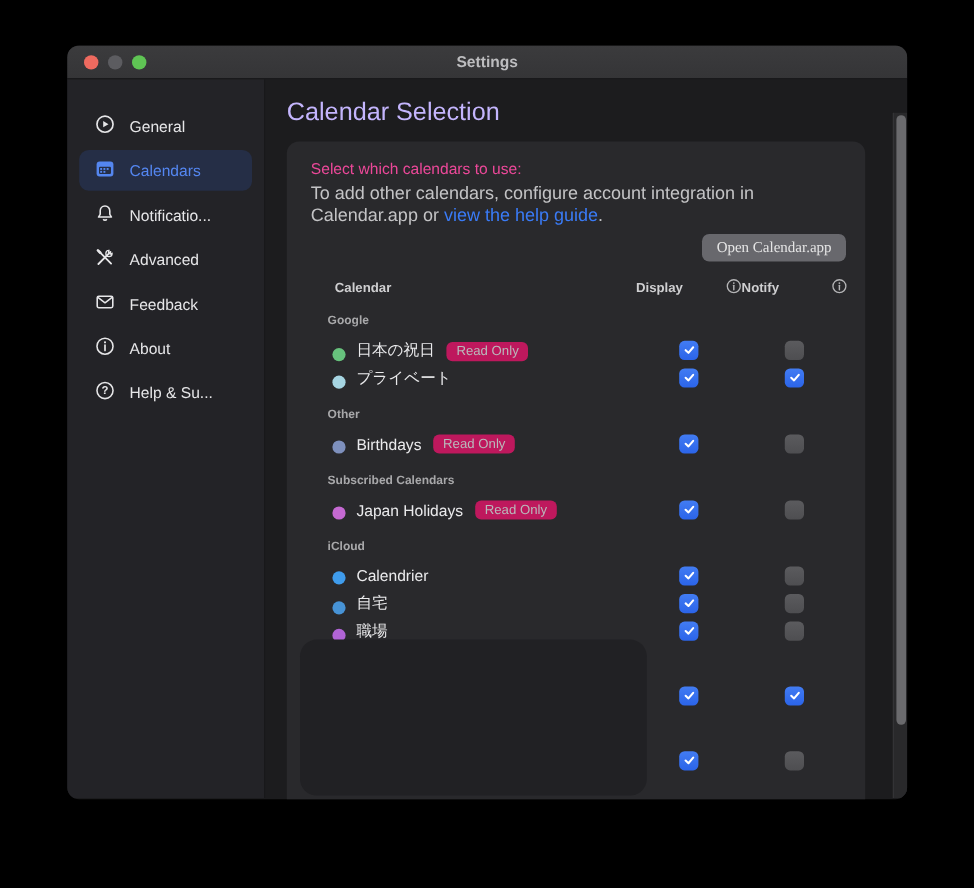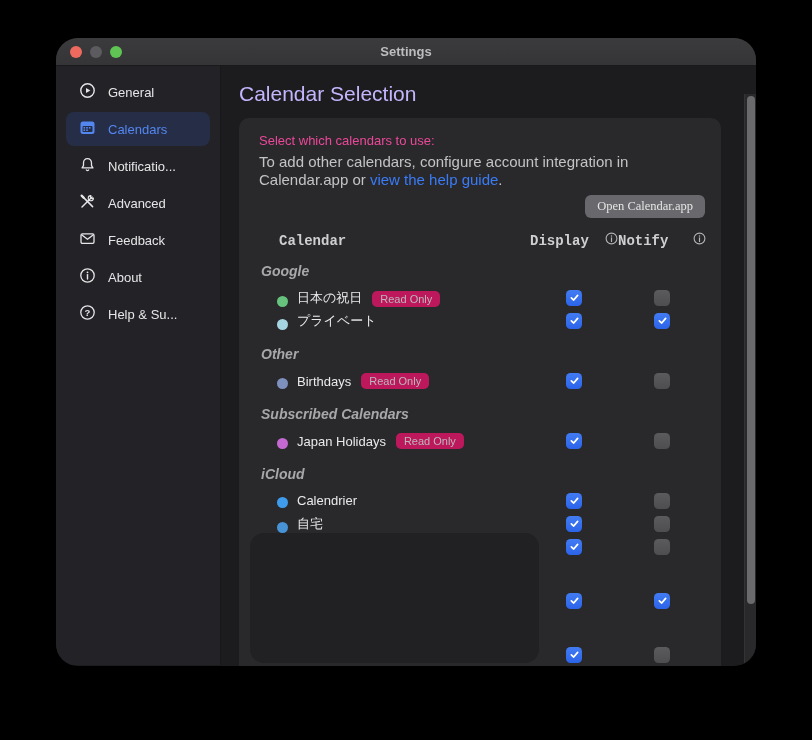--- a/index.html
+++ b/index.html
@@ -1,55 +1,55 @@
 <!DOCTYPE html>
 <html><head>
 <meta charset="utf-8">
 <style>
   * { margin:0; padding:0; box-sizing:border-box; }
   html,body { width:812px; height:740px; background:#000; overflow:hidden;
     font-family:"Liberation Sans","DejaVu Sans",sans-serif; }
   .window { position:absolute; left:56px; top:38px; width:700px; height:628px;
-    background:#1c1c1e; border-radius:22px; overflow:hidden;
+    background:#1c1c1e; border-radius:10px; overflow:hidden;
     box-shadow:0 18px 50px rgba(0,0,0,.7); }
   .titlebar { position:relative; height:28px;
     background:linear-gradient(#3b3b3d,#353537); border-bottom:1px solid #19191b;
     display:flex; align-items:center; justify-content:center; }
   .titlebar-title { font-size:13px; font-weight:bold; color:#bdbdbf; }
   .lights { position:absolute; left:14px; top:0; height:100%; display:flex; align-items:center; gap:8px; }
   .light { width:12px; height:12px; border-radius:50%; }
   .window-body { display:flex; height:599px; }
   
   .sidebar { width:165px; background:#232327; border-right:1px solid #18181a;
-    padding:9px 10px; flex:none; }
+    padding:22px 10px; flex:none; }
   .sidebar-item { height:34px; margin-bottom:3px; border-radius:8px;
     display:flex; align-items:center; gap:12px; padding:0 13px;
     color:#e6e6e8; font-size:13px; cursor:default; }
   .sidebar-item.selected { background:#252e46; color:#5486f0; }
   .sidebar-item svg { flex:none; }
   
   .main { flex:1; position:relative; background:#1c1c1e; }
   .main-title { position:absolute; left:18px; top:16px; font-size:21px;
     font-weight:normal; color:#c4b5fd; }
   .card { position:absolute; left:18px; top:52px; width:482px; height:600px;
     background:#29292c; border-radius:10px; }
   .card-intro { margin:15px 16px 0 20px; font-size:13px; color:#ec4899; }
   .card-note { margin:5px 4px 0 20px; font-size:15px; line-height:17.5px; color:#c3c3c5; }
   .link { color:#3a7bf6; cursor:pointer; }
   .button-row { margin:7px 16px 0 0; text-align:right; }
   .open-btn { display:inline-block; background:#68686d; color:#e5e5e5;
     font-size:12.5px; padding:4px 12px; border-radius:6px; border:none; cursor:pointer;
     font-family:Liberation Serif, serif; }
   .table-header { display:grid; grid-template-columns:1fr 88px 88px;
-    padding:14px 15px 0 40px; font-size:14px; font-weight:bold; color:#cfcfd1;font-family:Liberation Mono, monospace; }
+    padding:14px 15px 0 40px; font-size:11px; font-weight:bold; color:#cfcfd1; }
   .hdr-col { display:flex; align-items:center; justify-content:space-between; gap:5px; }
   .hdr-col.first { justify-content:flex-start; }
   .group { margin-top:14px; }
-  .group-label { padding-left:22px; font-size:14px; font-weight:bold;
-    color:#a8a8aa; margin-bottom:7px;font-style:italic; }
+  .group-label { padding-left:34px; font-size:10px; font-weight:bold;
+    color:#a8a8aa; margin-bottom:7px; }
   .cal-row { display:grid; grid-template-columns:1fr 88px 88px; align-items:center;
     height:23px; padding:0 15px 0 38px; }
   .cal-row.row-spaced { margin-top:31px; }
   .name-cell { display:flex; align-items:flex-end; min-width:0; }
   .dot { width:11px; height:11px; border-radius:50%; flex:none; margin-right:9px; }
   .row-label { font-size:13px; color:#eaeaec; white-space:nowrap; }
   .badge { margin-left:10px; font-size:11px; color:#b9b9bb; background:#be185d;
     border-radius:5px; padding:2px 8px; white-space:nowrap; }
   .checkbox { width:16px; height:16px; border-radius:4.5px; margin:0 auto;
     display:flex; align-items:center; justify-content:center; cursor:pointer; }

